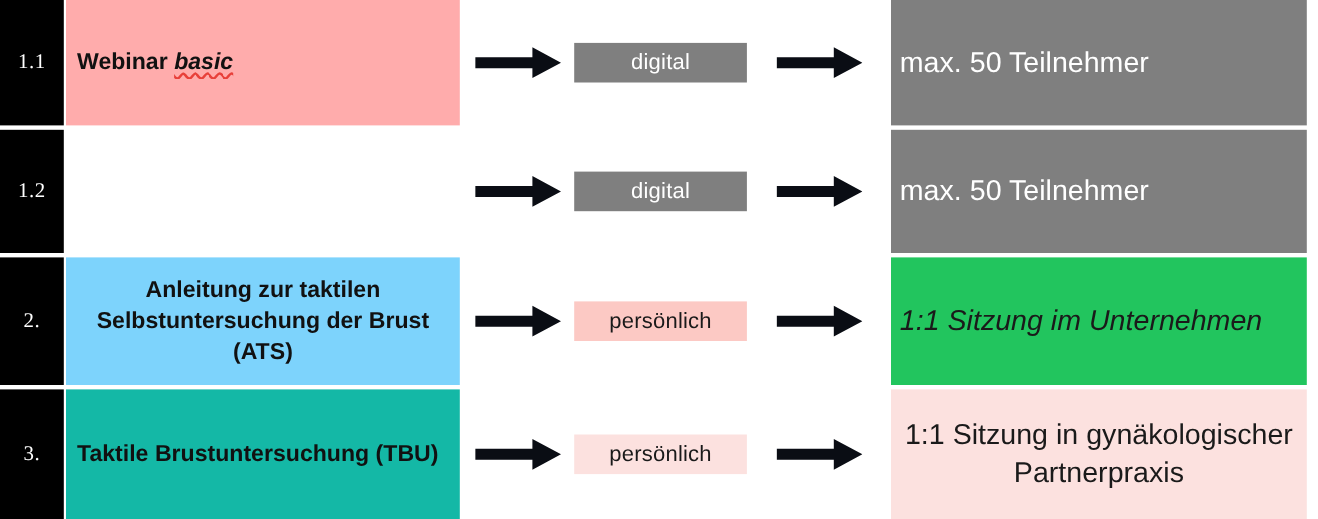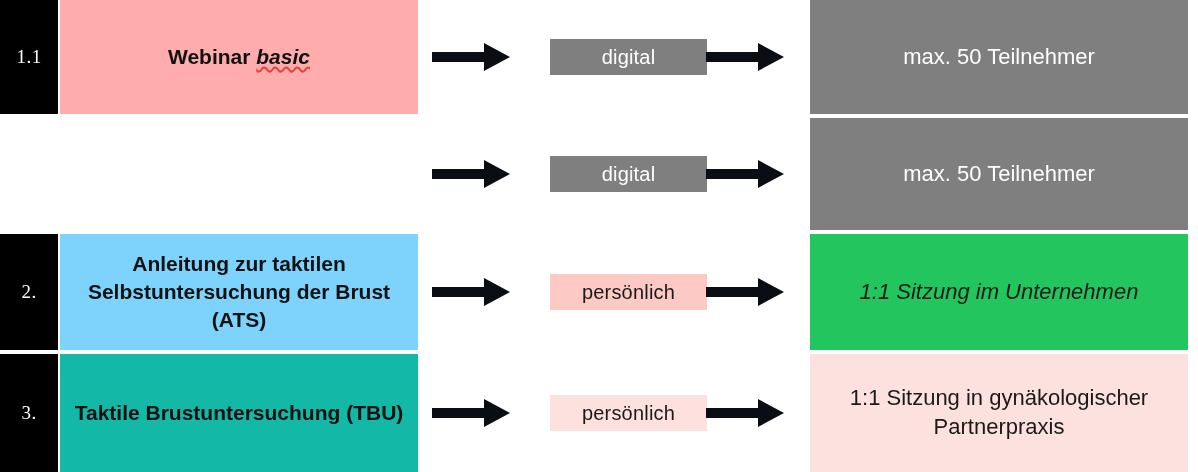--- a/index.html
+++ b/index.html
@@ -47,21 +47,20 @@
 
   
   .title-cell {
     position: absolute;
     left: 60px;
     top: 0;
     width: 358px;
     height: 100%;
     display: flex;
     align-items: center;
-    justify-content: center;
     box-sizing: border-box;
     padding: 4px 10px;
     text-align: center;
     font-weight: bold;
     font-size: 21px;
     line-height: 1.32;
     color: #111111;
   }
   .title-cell .reg { font-style: normal; }
   .title-cell .ital { font-style: italic; }
@@ -89,37 +88,35 @@
     left: 522px;
     top: 50%;
     transform: translateY(-50%);
     width: 157px;
     height: 36px;
     display: flex;
     align-items: center;
     justify-content: center;
     font-size: 20px;
     letter-spacing: 0.2px;
-    margin-left: 28px;
   }
 
   
   .detail-cell {
     position: absolute;
     left: 810px;
     top: 0;
     width: 378px;
     height: 100%;
     display: flex;
     align-items: center;
-    justify-content: center;
     box-sizing: border-box;
-    padding: 4px 24px;
+    padding: 4px 8px;
     text-align: center;
-    font-size: 22px;
+    font-size: 26px;
     line-height: 1.3;
   }
 
   
   .r1 .title-cell, .r2 .title-cell { background: #ffacac; }
   .r3 .title-cell { background: #7dd3fc; }
   .r4 .title-cell { background: #14b8a6; }
 
   .r1 .format-cell, .r2 .format-cell { background: #7f7f7f; color: #ffffff; }
   .r3 .format-cell { background: #fcc9c4; color: #1a1a1a; }
@@ -154,20 +151,23 @@
     <svg class="arrow arrow-2" viewBox="0 0 78 30">
       <path d="M0 10 L52 10 L52 1 L78 15 L52 29 L52 20 L0 20 Z" fill="#0a0d14"></path>
     </svg>
 
     <div class="detail-cell">
       <span>max. 50 Teilnehmer</span>
     </div>
   </div>
 
   <div class="flow-row r2" style="top:118px; height:112px;">
+    <div class="num-cell">
+      <span>1.2</span>
+    </div>
 
 
     <svg class="arrow arrow-1" viewBox="0 0 78 30">
       <path d="M0 10 L52 10 L52 1 L78 15 L52 29 L52 20 L0 20 Z" fill="#0a0d14"></path>
     </svg>
 
     <div class="format-cell">
       <span>digital</span>
     </div>
 

